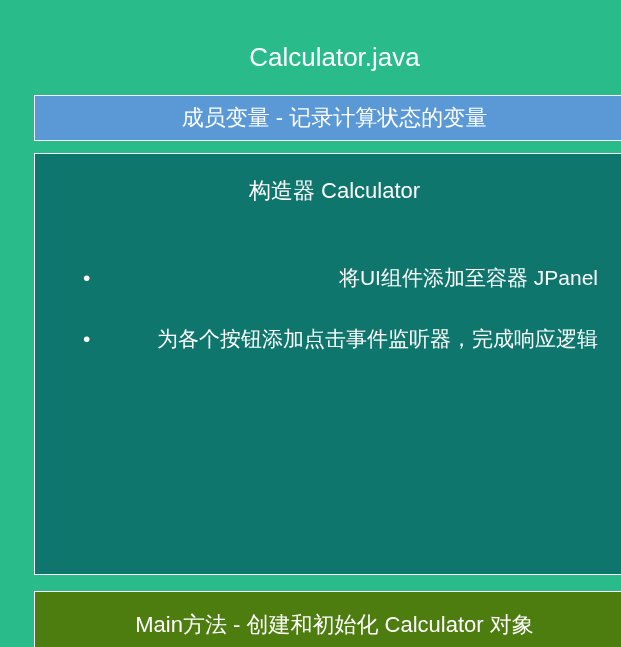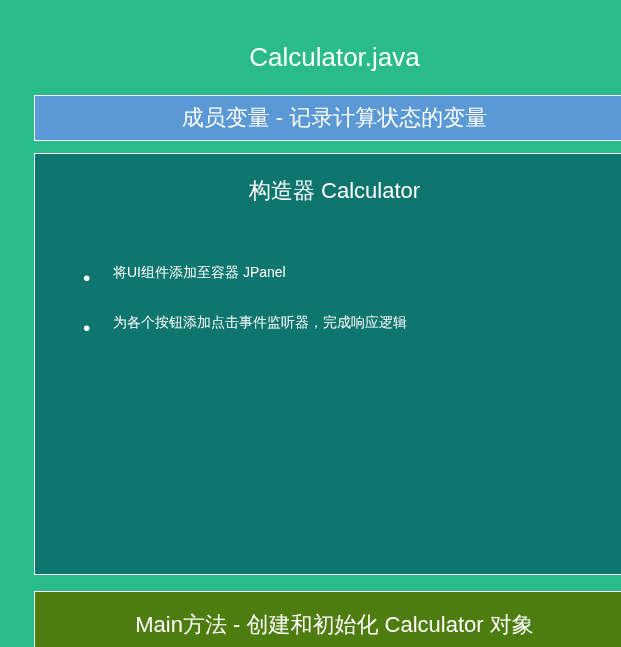--- a/index.html
+++ b/index.html
@@ -52,24 +52,25 @@
       color: #ffffff;
       margin-bottom: 40px;
     }
     .bullet-list {
       list-style: none;
       padding-left: 8px;
     }
     .bullet-list li {
       position: relative;
       padding-left: 34px;
-      font-size: 14px;
+      font-size: 21px;
       line-height: 1.55;
       margin-bottom: 28px;
       color: #ffffff;
+      text-align: right;
     }
     .bullet-list li::before {
       content: "•";
       position: absolute;
       left: 4px;
       top: 0;
       font-size: 21px;
       color: #ffffff;
     }
     .main-row {

